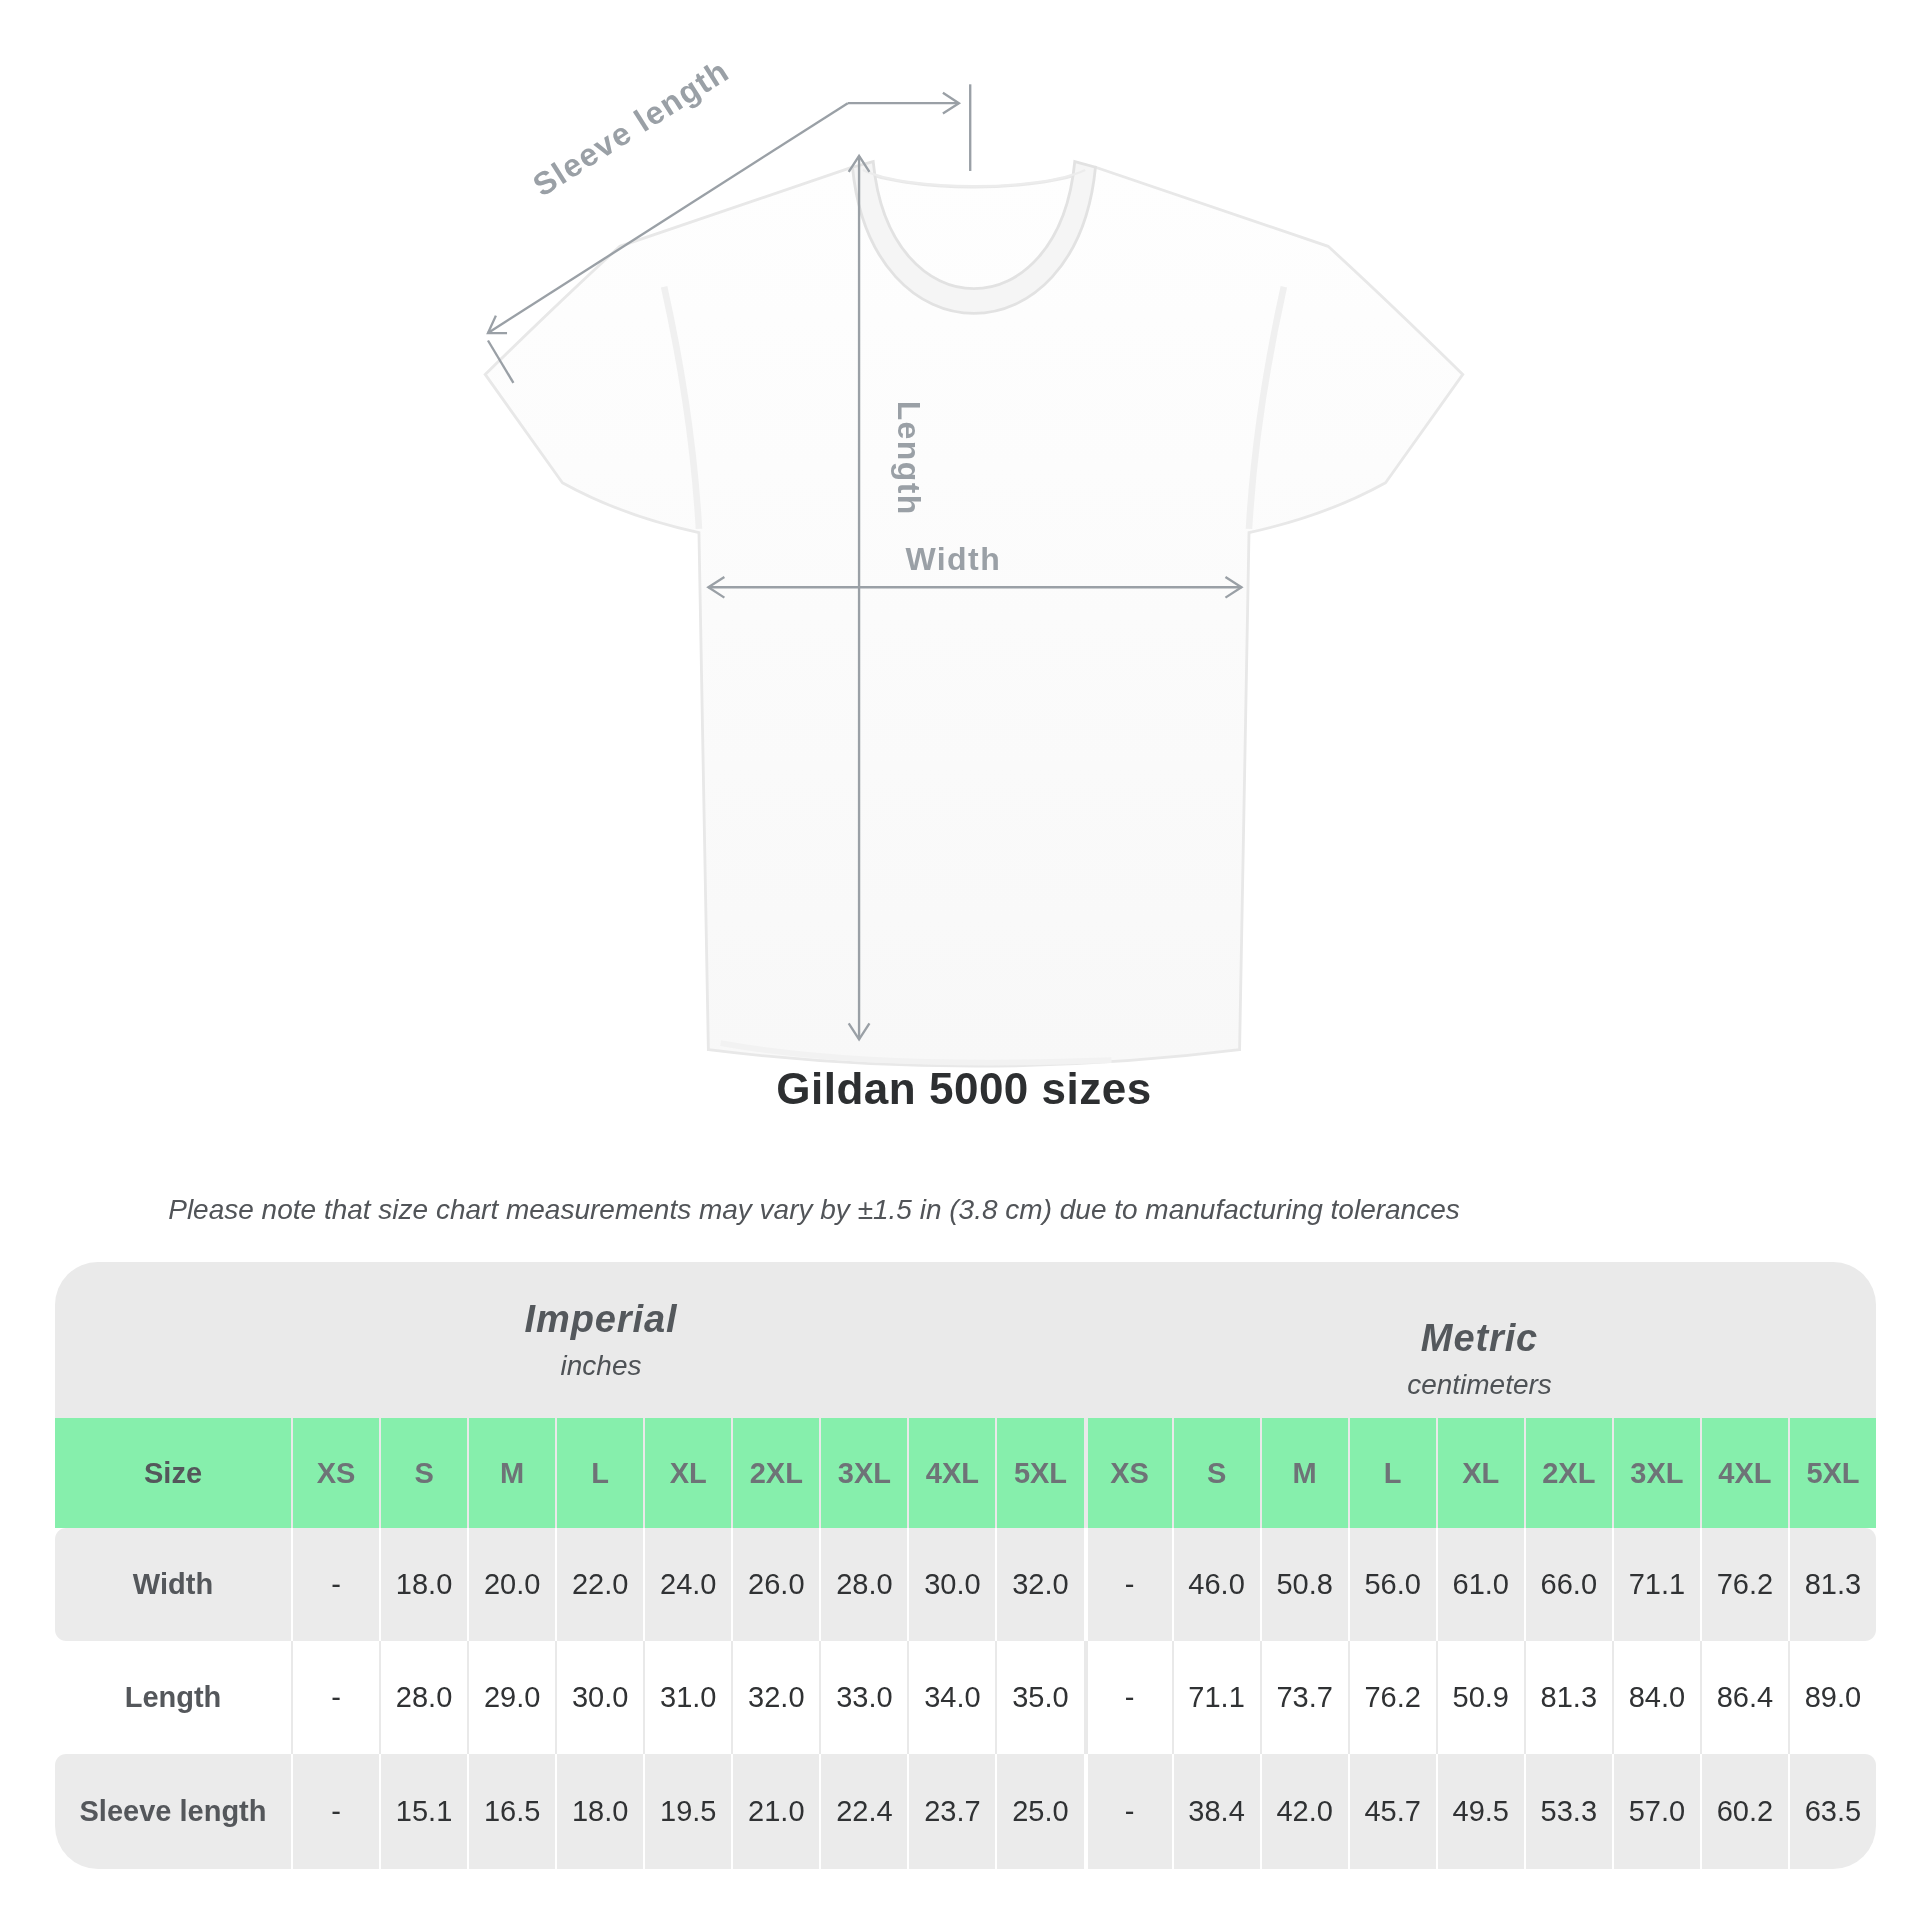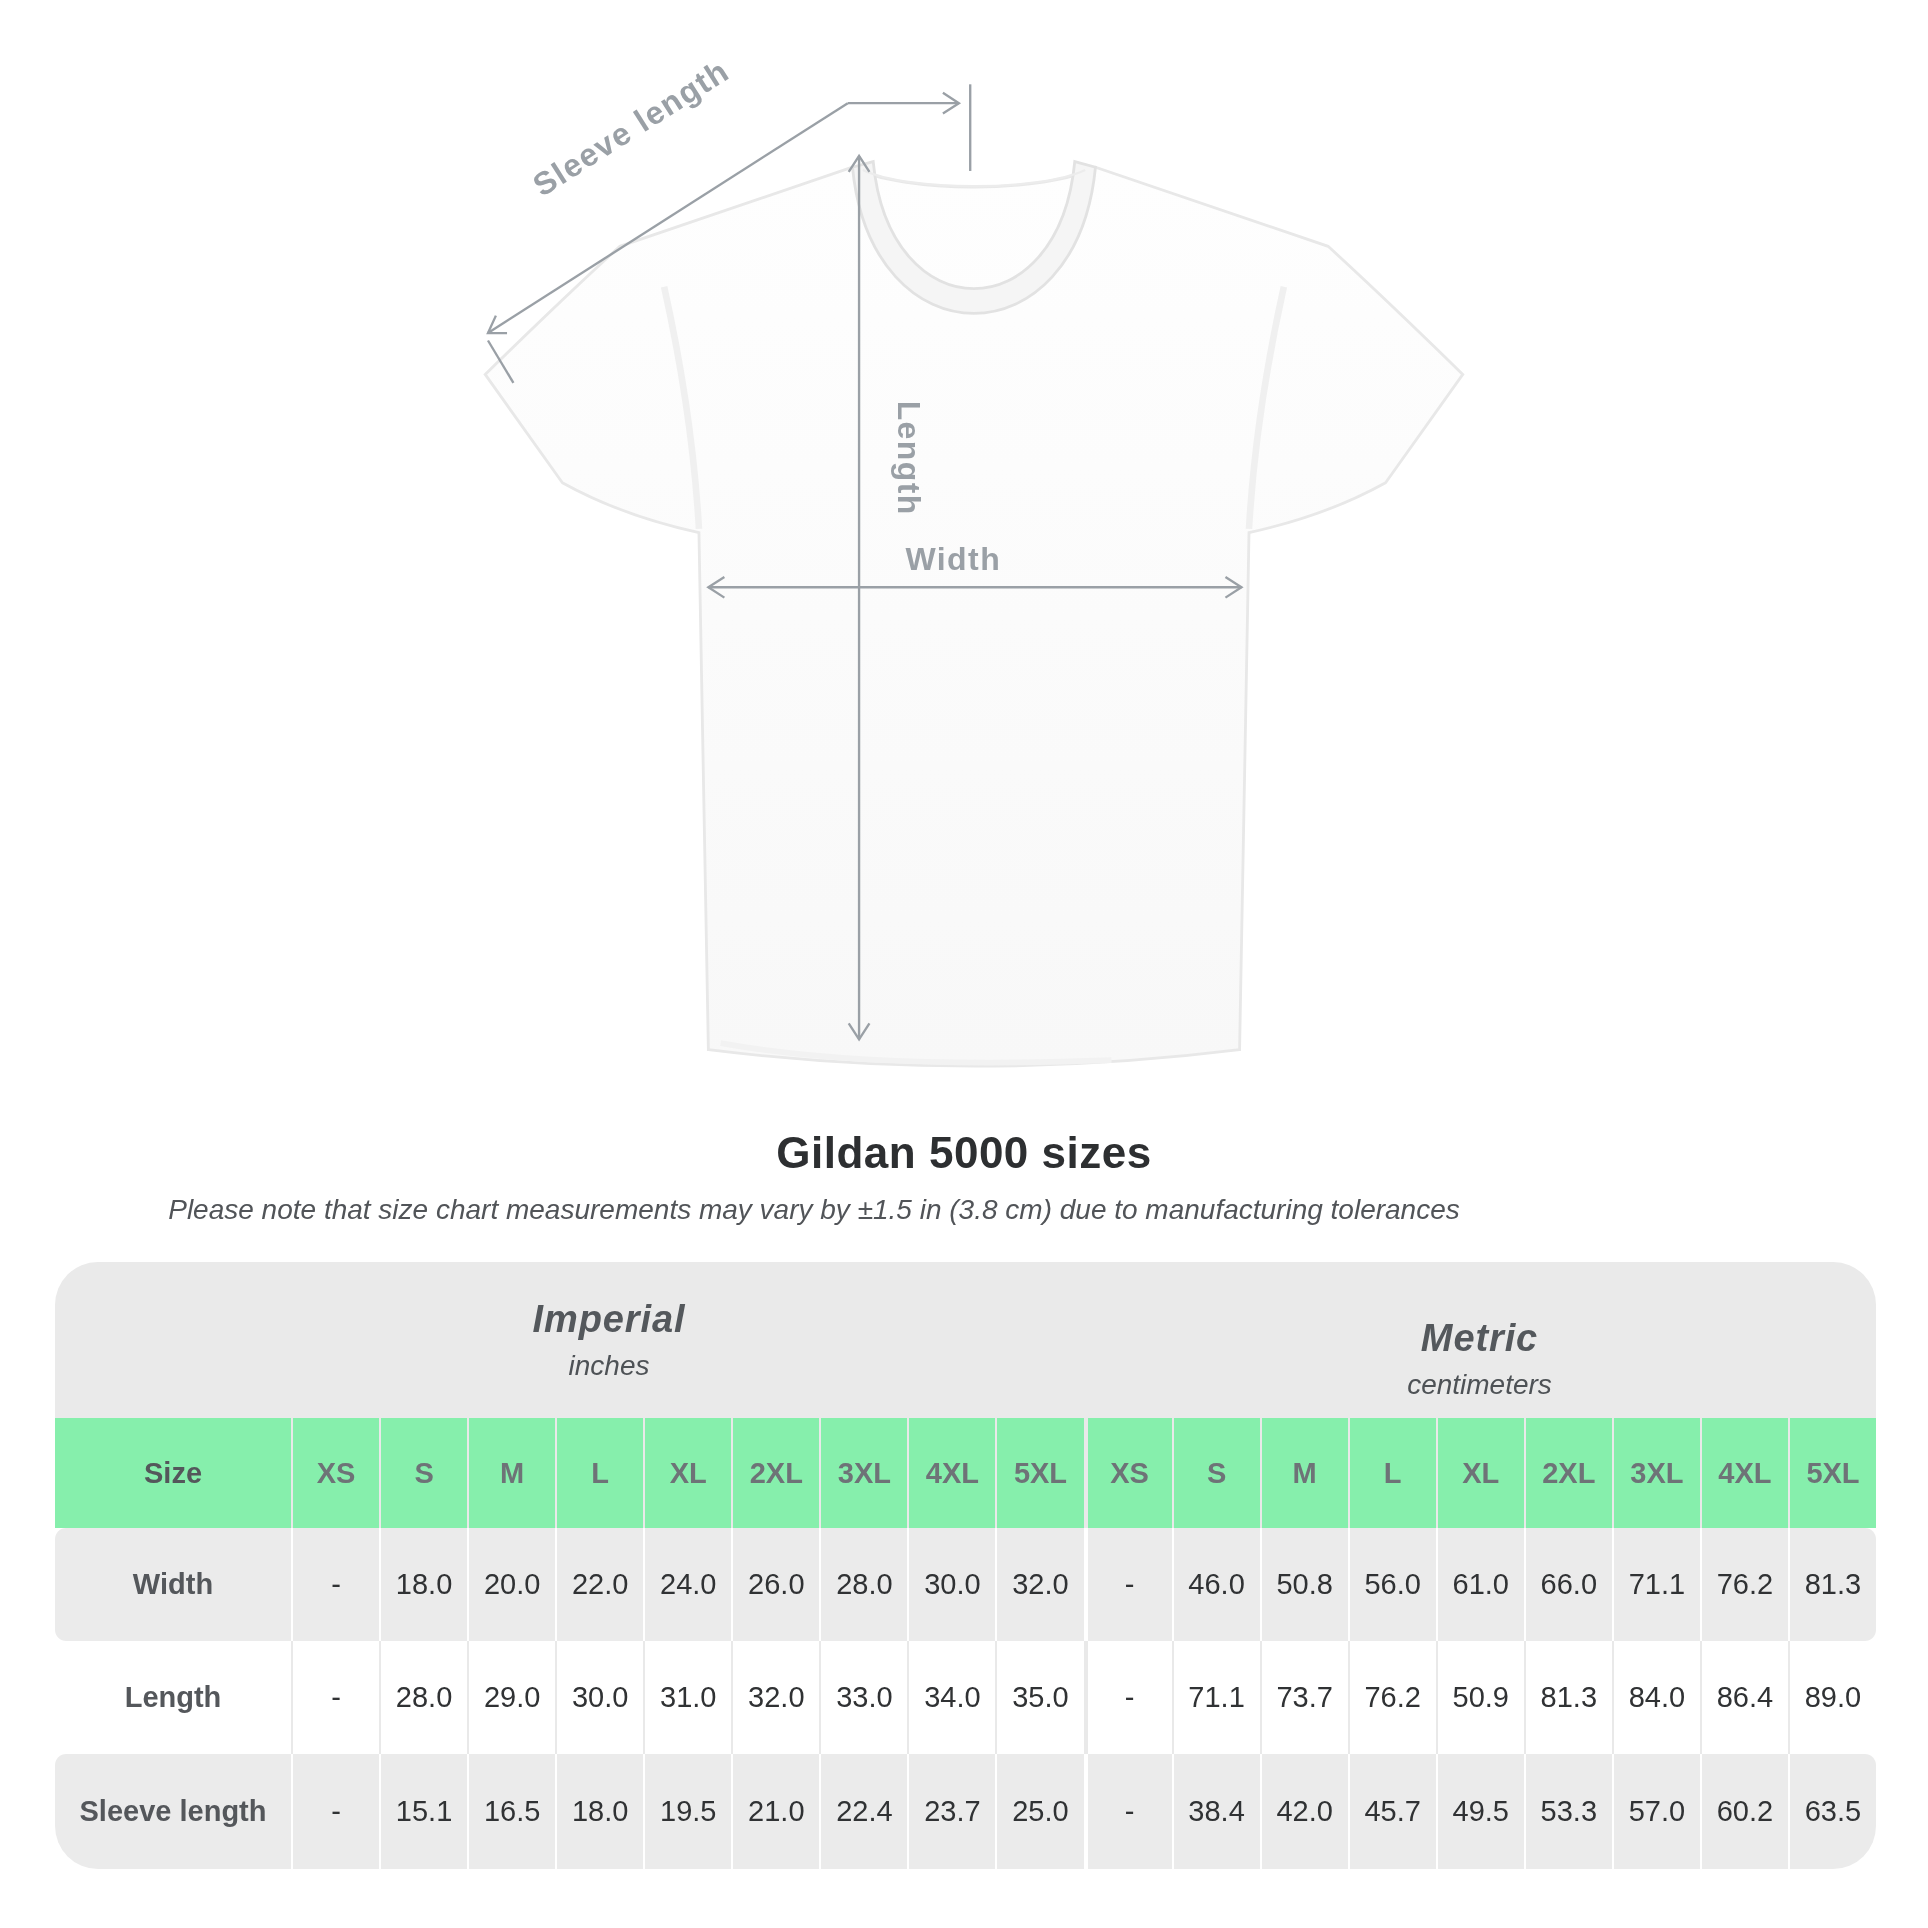--- a/index.html
+++ b/index.html
@@ -7,36 +7,36 @@
     position:relative;width:1928px;height:1928px;background:#ffffff;overflow:hidden;
     font-family:"Liberation Sans", sans-serif;
   }
   
   .diagram-svg{position:absolute;left:358px;top:56px;width:1215px;height:1055px;}
   .dimline{stroke:#9aa0a6;stroke-width:2.5;fill:none;}
   .dimlbl{font-family:"Liberation Sans",sans-serif;font-weight:bold;font-size:34px;
     fill:#9aa0a6;letter-spacing:1.5px;}
   
   .title{
-    position:absolute;left:0;top:1128px;width:1928px;text-align:center;
+    position:absolute;left:0;top:1064px;width:1928px;text-align:center;
     font-size:44px;font-weight:bold;color:#2d2f31;letter-spacing:0.5px;
   }
   .subtitle{
     position:absolute;left:0;top:1194px;width:1628px;text-align:center;
     font-size:28px;font-style:italic;color:#515458;
   }
   
   .size-table{
     position:absolute;left:55px;top:1262px;width:1821px;height:607px;
     border-radius:43px;overflow:hidden;background:#ffffff;
   }
   .band{position:relative;width:100%;height:156px;background:#eaeaea;}
   .group{position:absolute;top:0;height:100%;display:flex;flex-direction:column;
     justify-content:center;align-items:center;gap:9.4px;}
-  .group-imperial{left:8px;width:1092px;}
+  .group-imperial{left:0;width:1092px;}
   .group-metric{left:1026px;width:797px;margin-top:19px;}
   .gname{font-size:38px;font-weight:bold;font-style:italic;color:#54585c;letter-spacing:0.9px;}
   .gunit{font-size:28px;font-style:italic;color:#4e5256;text-align:center;}
   .grid{
     display:grid;width:100%;
     grid-template-columns:236px repeat(18, 1fr);
     grid-template-rows:110px 113px 113px 115px;
   }
   .c{display:flex;align-items:center;justify-content:center;
      font-size:29px;border-left:2.8px solid transparent;box-sizing:border-box;}

